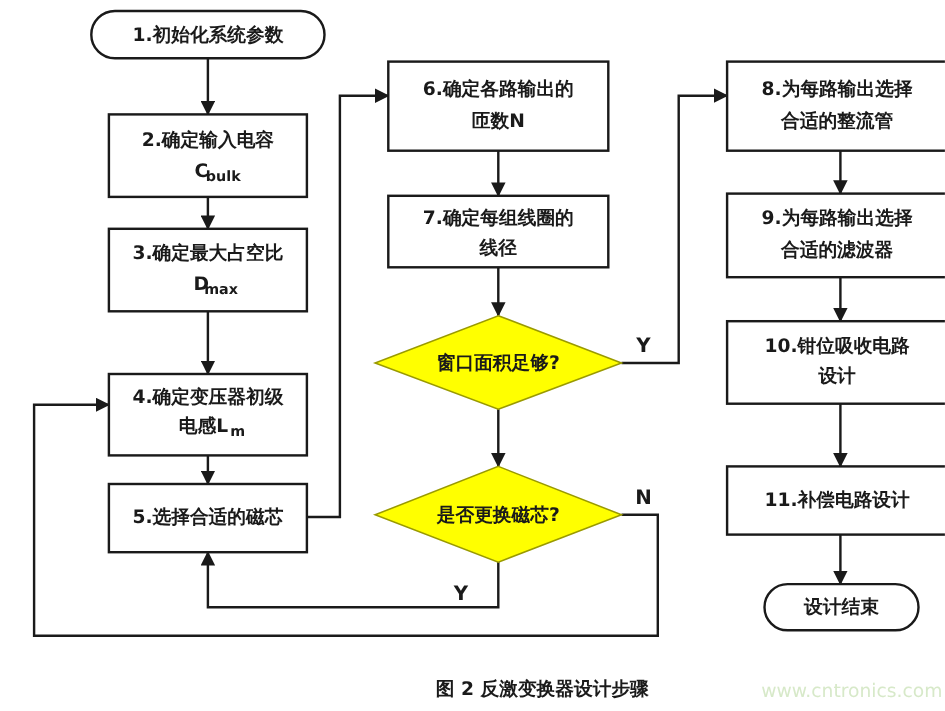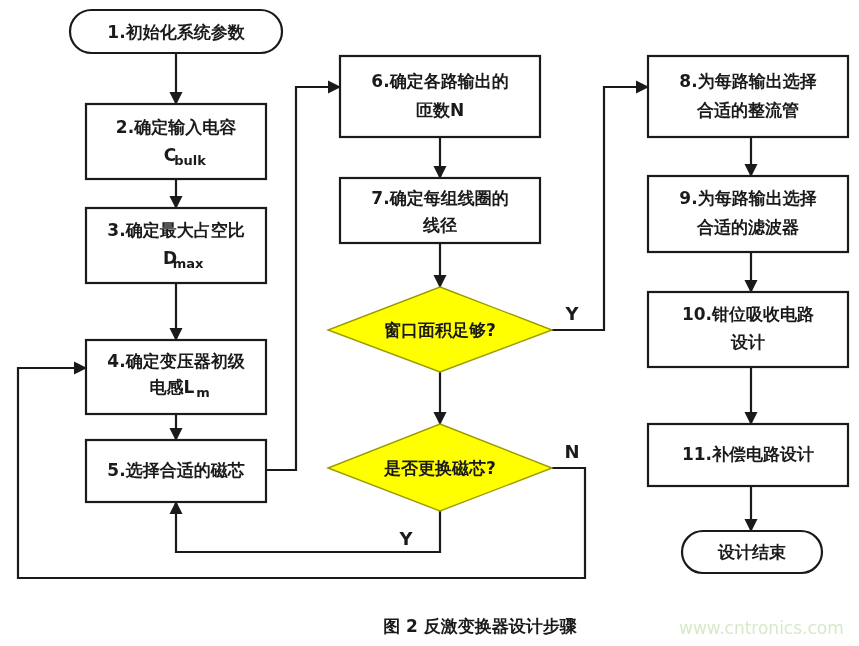--- a/index.html
+++ b/index.html
@@ -13,20 +13,21 @@
     font-family: "DejaVu Sans", "Liberation Sans", sans-serif;
     position: relative;
     overflow: hidden;
   }
   #flow-root {
     position: absolute;
     left: 0;
     top: 0;
     width: 690px;
     height: 646px;
+    padding-left: 13px;
   }
   svg { display: block; }
   .node-box {
     fill: #ffffff;
     stroke: #1a1a1a;
     stroke-width: 2.2;
   }
   .node-terminal {
     fill: #ffffff;
     stroke: #1a1a1a;

